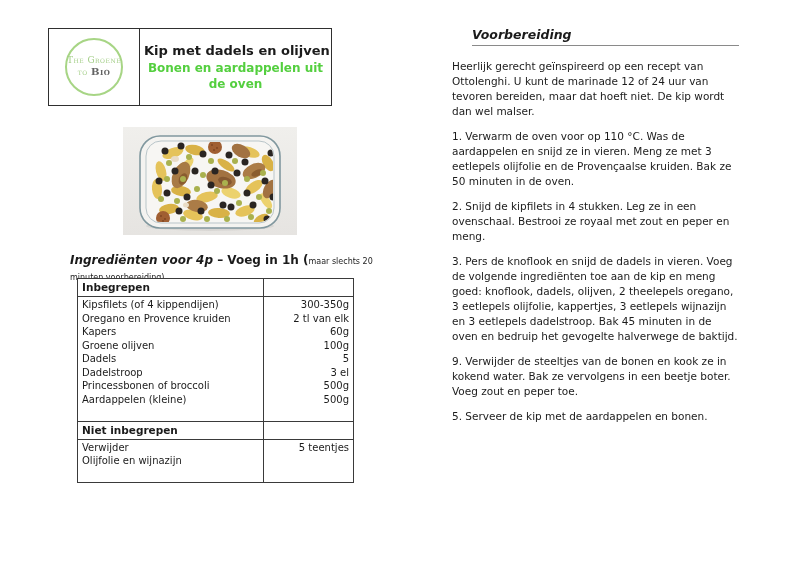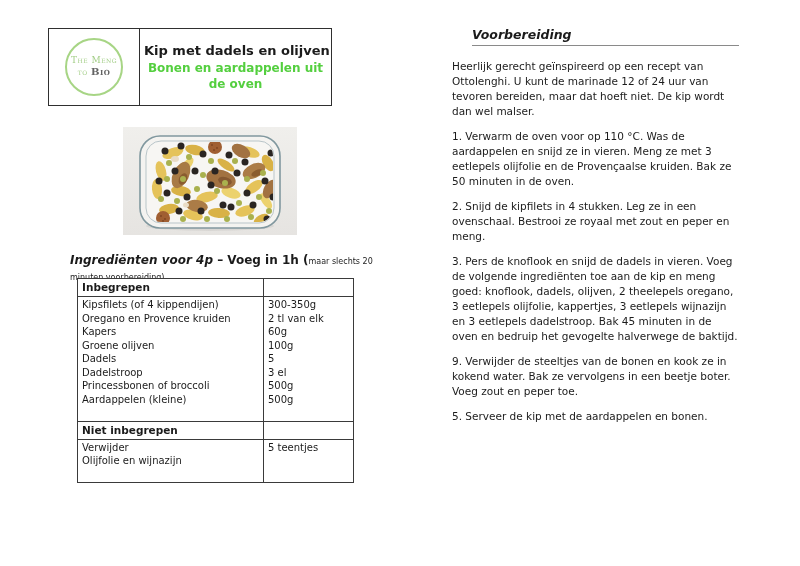--- a/index.html
+++ b/index.html
@@ -41,40 +41,40 @@
   
   .ing-heading{left:70px;top:253px;width:308px;font-size:12px;line-height:15px;}
   .ih-title{font-weight:bold;font-style:italic;}
   .ih-mid{font-weight:bold;}
   .ih-small{font-size:8px;}
 
   
   .ing-table{left:77px;top:278px;border-collapse:collapse;table-layout:fixed;background:#fff;padding-left:14px;}
   .ing-table td{border:1px solid #3a3a3a;vertical-align:top;padding:1px 4px;box-sizing:border-box;}
   .ing-table .c1{width:186px;}
-  .ing-table .c2{width:90px;}
+  .ing-table .c2{width:90px;text-align:right;}
   .sec-h{font-weight:bold;font-size:10.5px;line-height:15px;}
   .cellcol div{font-size:10px;line-height:13.5px;white-space:nowrap;overflow:hidden;}
 
   
   .prep{left:452px;top:27px;width:287px;}
   .prep-h{
     font-weight:bold;font-style:italic;font-size:12.5px;
     padding-bottom:3px;border-bottom:1.5px solid #8a8a8a;margin-left:20px;
   }
   .prep-body{padding-top:13px;}
   .prep-body p{margin:0 0 10px 0;font-size:10.5px;line-height:15px;}
 </style>
 </head>
 <body>
 
 <div class="abs header-table">
   <div class="logo-cell">
     <div class="logo-circle">
-      <div class="logo-l1">The Meng</div>
+      <div class="logo-l1">The Groene</div>
       <div class="logo-l2"><span>to</span>&nbsp;<span class="logo-bio">Bio</span></div>
     </div>
   </div>
   <div class="title-cell">
     <div class="title-main">Kip met dadels en olijven</div>
     <div class="title-sub">Bonen en aardappelen uit de oven</div>
   </div>
 </div>
 
 <div class="abs photo">

